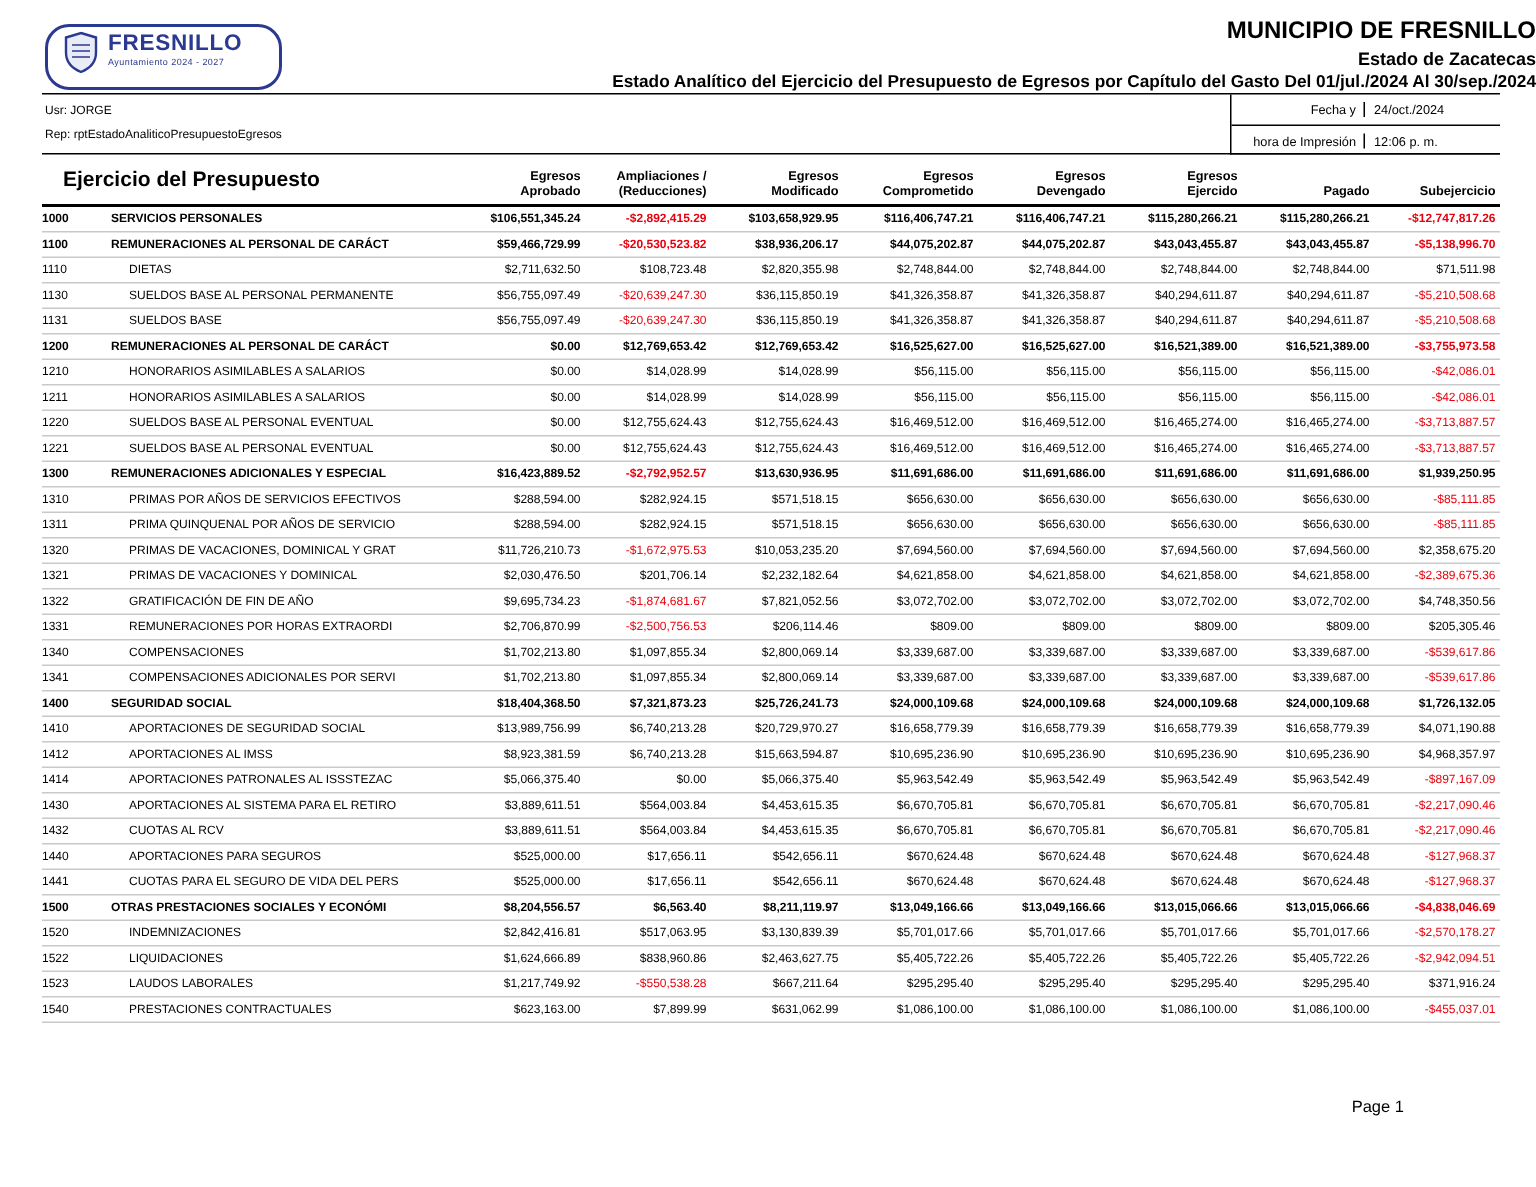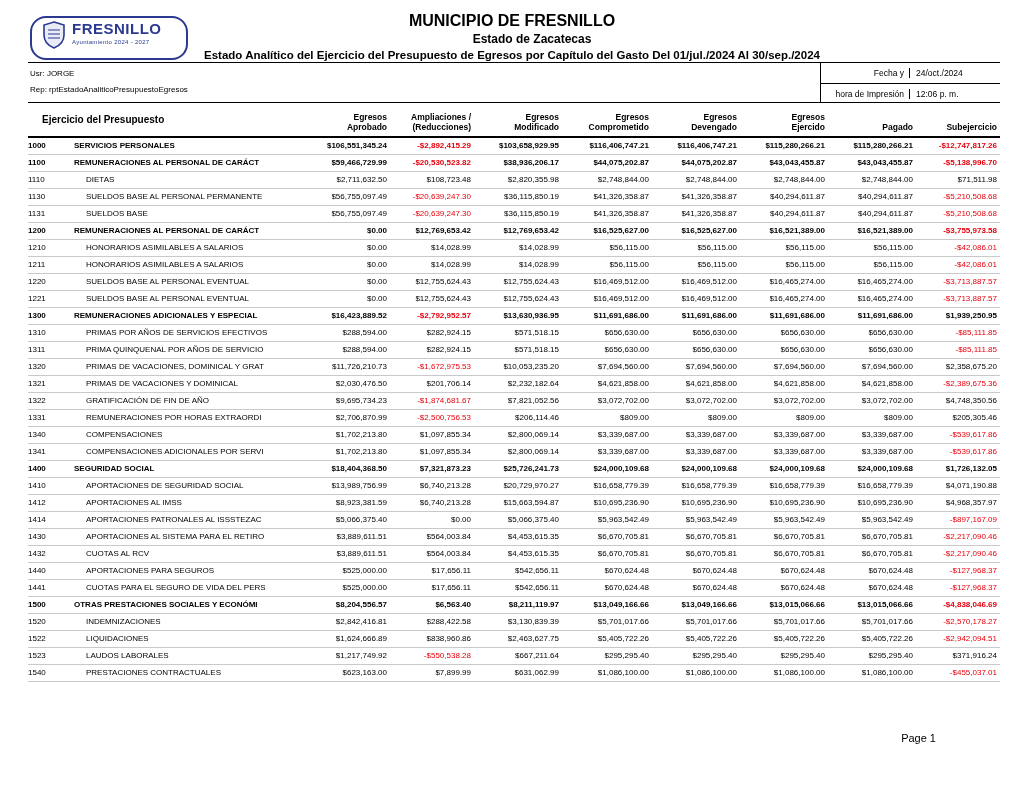--- a/index.html
+++ b/index.html
@@ -23,21 +23,21 @@
     position:absolute;left:30px;top:16px;
     width:158px;height:44px;
     border:2px solid var(--accent-blue);
     border-radius:16px;
     display:flex;align-items:flex-start;gap:6px;
     padding:3px 10px;
   }
   .logo-texts{display:flex;flex-direction:column;line-height:1.05;}
   .logo-name{font-weight:bold;font-size:15px;color:var(--accent-blue);letter-spacing:.5px;}
   .logo-sub{font-size:6px;color:var(--accent-blue);margin-top:2px;letter-spacing:.3px;}
-  .titles{position:absolute;left:0;top:12px;width:100%;text-align:center;}
+  .titles{position:absolute;left:0;top:12px;width:100%;text-align:right;}
   .title-1{font-size:16px;font-weight:bold;}
   .title-2{font-size:12px;font-weight:bold;margin-top:2px;padding-left:40px;}
   .title-3{font-size:11.5px;font-weight:bold;margin-top:3px;}
   .info-strip{
     position:absolute;left:28px;top:62px;width:972px;height:40px;
     border-top:1px solid var(--line-dark);
     font-size:8px;
   }
   .usr-line{position:absolute;left:2px;top:6px;}
   .rep-line{position:absolute;left:2px;top:22px;}
@@ -62,21 +62,21 @@
   table.report thead th{
     border-top:1px solid var(--line-dark);
     border-bottom:2px solid var(--line-dark);
     font-weight:bold;font-size:8.5px;
     text-align:right;vertical-align:bottom;
     white-space:pre-line;
     padding:4px 3px 4px 0;
     height:34px;
   }
   table.report thead th.group{
-    text-align:left;font-size:10px;padding-left:14px;vertical-align:middle;
+    text-align:left;font-size:14px;padding-left:14px;vertical-align:middle;
   }
   table.report td{
     padding:3px 3px 3px 0;
     border-bottom:1px solid var(--line-light);
     white-space:nowrap;overflow:hidden;
     line-height:10px;
   }
   td.code{font-weight:bold;padding-left:5px;}
   tr:not(.bold) td.code{font-weight:normal;}
   td.desc{padding-left:2px;}
@@ -492,21 +492,21 @@
           <td class="val">$13,049,166.66</td>
           <td class="val">$13,049,166.66</td>
           <td class="val">$13,015,066.66</td>
           <td class="val">$13,015,066.66</td>
           <td class="val neg">-$4,838,046.69</td>
         </tr>
         <tr>
           <td class="code">1520</td>
           <td class="desc indent">INDEMNIZACIONES</td>
           <td class="val">$2,842,416.81</td>
-          <td class="val">$288,422.58</td>
+          <td class="val">$517,063.95</td>
           <td class="val">$3,130,839.39</td>
           <td class="val">$5,701,017.66</td>
           <td class="val">$5,701,017.66</td>
           <td class="val">$5,701,017.66</td>
           <td class="val">$5,701,017.66</td>
           <td class="val neg">-$2,570,178.27</td>
         </tr>
         <tr>
           <td class="code">1522</td>
           <td class="desc indent">LIQUIDACIONES</td>

